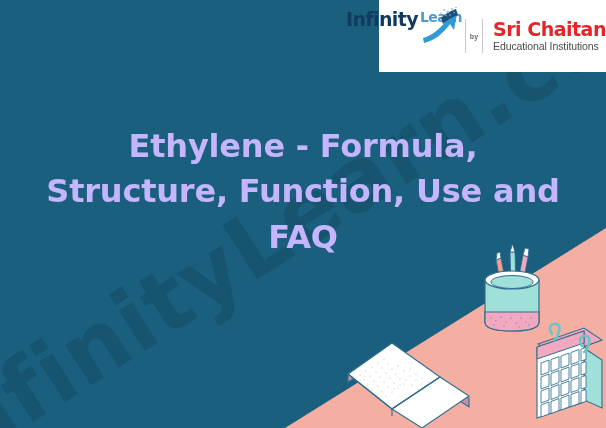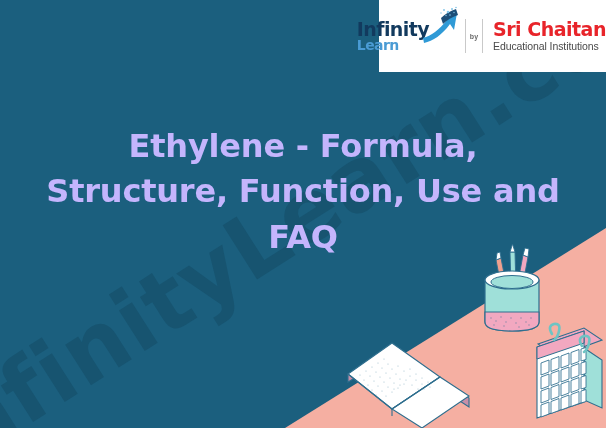--- a/index.html
+++ b/index.html
@@ -85,21 +85,21 @@
     align-items: center;
     justify-content: center;
     gap: 0px;
   }
   .logo-left {
     position: relative;
     width: 96px;
     height: 52px;
     flex: none;
     display: flex;
-    flex-direction: column;
+    flex-direction: row;
     justify-content: center;
   }
   .il-infinity {
     font-family: "DejaVu Sans", sans-serif;
     font-size: 19px;
     font-weight: 700;
     color: #123a5e;
     line-height: 0.98;
     letter-spacing: -0.6px;
     padding-left: 2px;

